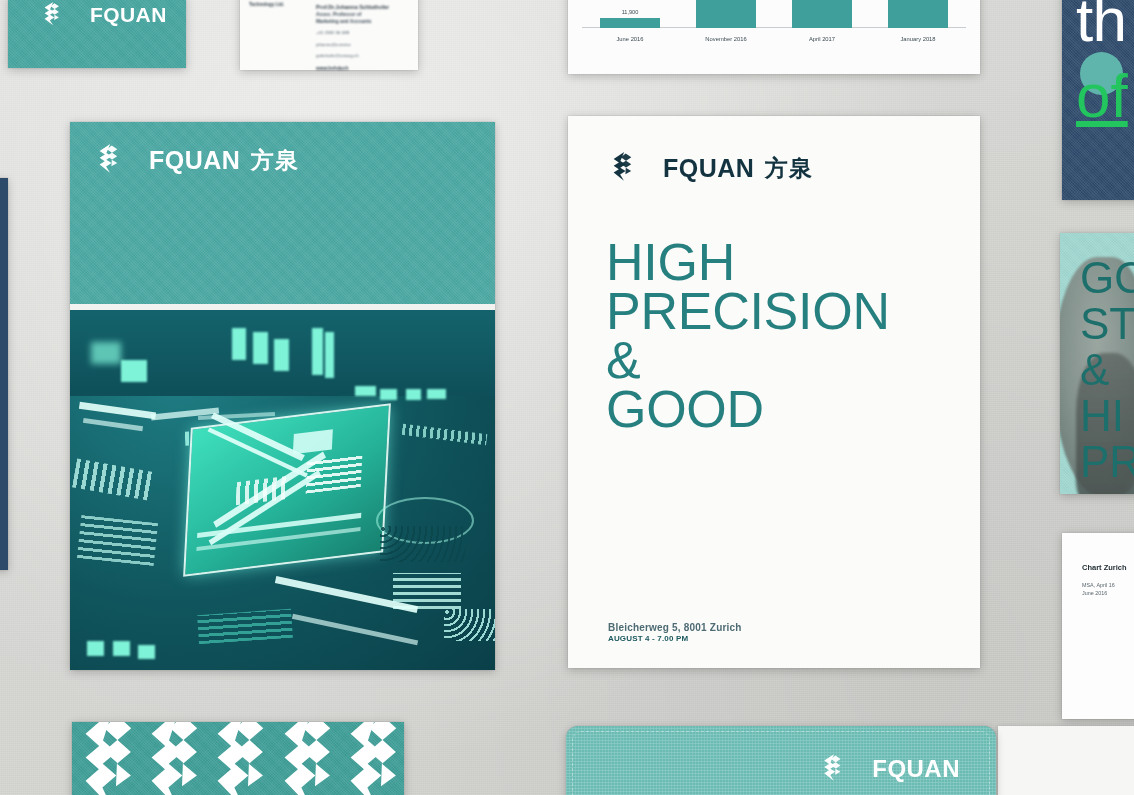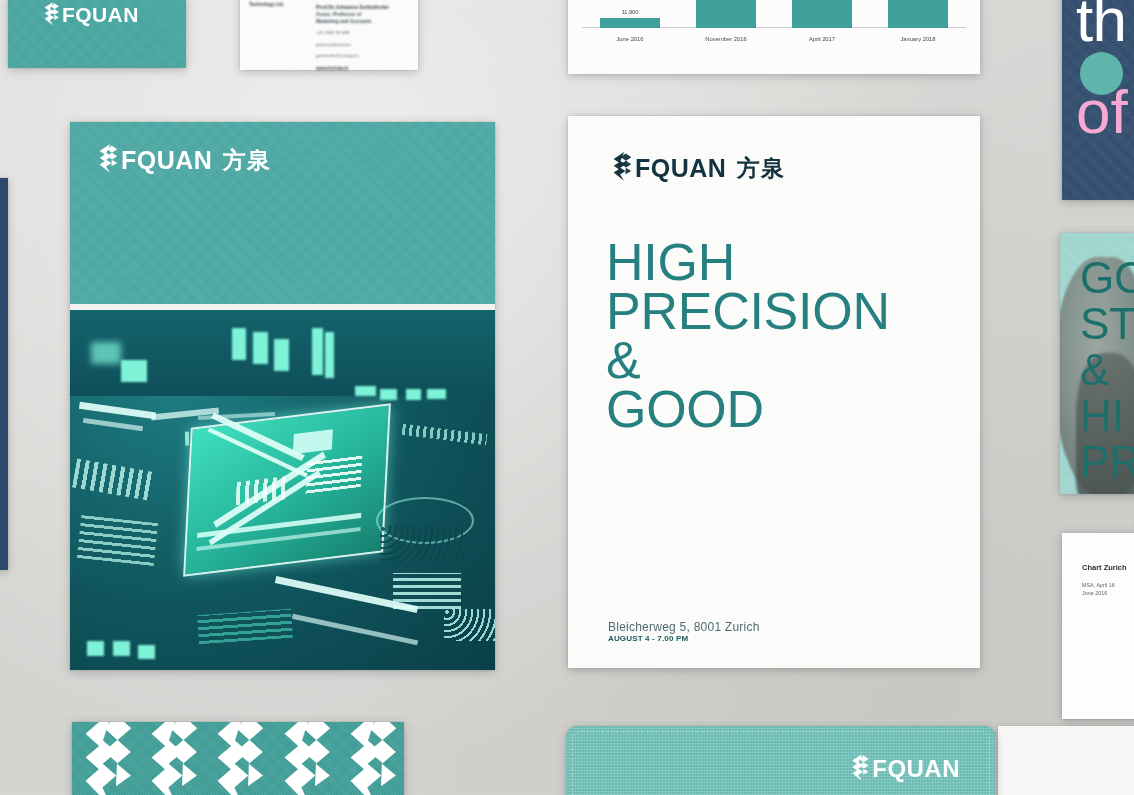--- a/index.html
+++ b/index.html
@@ -31,21 +31,21 @@
     content:"";position:absolute;inset:0;pointer-events:none;opacity:.18;
     background-image:
       repeating-linear-gradient(45deg,rgba(255,255,255,.35) 0 1px,rgba(0,0,0,.05) 1px 2px),
       repeating-linear-gradient(-45deg,rgba(255,255,255,.20) 0 1px,rgba(0,0,0,.04) 1px 2px);
   }
 
   
   .logo{display:flex;align-items:center;}
   .logo svg{display:block;}
   .logo .wordmark{
-    font-weight:bold;letter-spacing:.02em;white-space:nowrap;
+    font-weight:bold;letter-spacing:.02em;white-space:nowrap;margin-left:28px;
   }
   .logo .cn{font-weight:bold;margin-left:.45em;letter-spacing:.05em;}
 
   
   #card-teal-tl{left:8px;top:-4px;width:178px;height:72px;background:#46a49f;}
   #card-teal-tl .logo{position:absolute;left:32px;top:6px;}
   #card-teal-tl .wordmark{color:#fff;font-size:21px;}
 
   
   #card-white-tl{left:240px;top:-32px;width:178px;height:102px;background:#fbfbfa;}
@@ -64,21 +64,21 @@
   .bar-row{position:absolute;left:0;right:0;bottom:22px;height:0;}
   .bar{position:absolute;bottom:0;background:#3f9f9b;}
   .bar-val{position:absolute;font-size:5.6px;color:#3b4b52;text-align:center;white-space:nowrap;}
   .axis{position:absolute;left:0;right:0;bottom:22px;height:1px;background:#c9cdcf;}
   .cat{position:absolute;bottom:8px;font-size:5.8px;color:#3b4b52;text-align:center;white-space:nowrap;}
 
   
   #card-navy-tr{left:1062px;top:-14px;width:96px;height:214px;background:#2e4a6b;}
   #card-navy-tr .nv-l1{position:absolute;left:14px;top:6px;color:#fff;font-size:62px;line-height:56px;font-weight:300;letter-spacing:-.01em;}
   #card-navy-tr .nv-dot{position:absolute;left:18px;top:66px;width:43px;height:43px;border-radius:50%;background:#5fb5ab;}
-  #card-navy-tr .nv-l2{position:absolute;left:14px;top:98px;color:#f9a8d4;font-size:62px;line-height:56px;font-weight:300;}
+  #card-navy-tr .nv-l2{position:absolute;left:14px;top:82px;color:#22c55e;font-size:62px;line-height:56px;font-weight:300;text-decoration:underline;}
 
   
   #brochure{left:70px;top:122px;width:425px;height:548px;background:#f2f2f0;}
   #broch-head{position:absolute;left:0;top:0;width:100%;height:182px;background:#4aa7a2;}
   #brochure .logo{position:absolute;left:24px;top:22px;}
   #brochure .wordmark{color:#fff;font-size:25px;}
   #brochure .cn{color:#fff;font-size:23px;}
   #broch-img{position:absolute;left:0;top:188px;width:100%;height:360px;overflow:hidden;background:#0d4b50;}
 
   
@@ -99,21 +99,21 @@
   #poster{left:568px;top:116px;width:412px;height:552px;background:#fbfbfa;}
   #poster .logo{position:absolute;left:40px;top:36px;}
   #poster .wordmark{color:#12333f;font-size:25px;}
   #poster .cn{color:#12333f;font-size:23px;}
   #poster-head{
     position:absolute;left:38px;top:122px;right:20px;
     color:#26807f;font-size:52px;line-height:49px;font-weight:400;letter-spacing:-.005em;
   }
   #poster-head .l{display:block;white-space:nowrap;}
   #poster-foot{position:absolute;left:40px;bottom:24px;filter:blur(.75px);}
-  #poster-foot .addr{font-size:12px;color:#4d6b72;line-height:11px;letter-spacing:.02em;}
+  #poster-foot .addr{font-size:10px;color:#4d6b72;line-height:11px;letter-spacing:.02em;font-weight:bold;}
   #poster-foot .when{font-size:8px;color:#1d5a60;font-weight:bold;line-height:11px;letter-spacing:.02em;}
 
   
   #poster-teal-r{left:1060px;top:233px;width:110px;height:261px;background:#9fd6cf;overflow:hidden;}
   #ptr-fig{
     position:absolute;left:-6px;top:24px;width:96px;height:240px;
     background:radial-gradient(ellipse at 45% 35%,#9a9e99 0%,#7f8782 45%,#646d69 75%,rgba(100,109,105,0) 100%);
     filter:blur(1.2px);opacity:.85;
     border-radius:45% 40% 35% 50%;
   }

